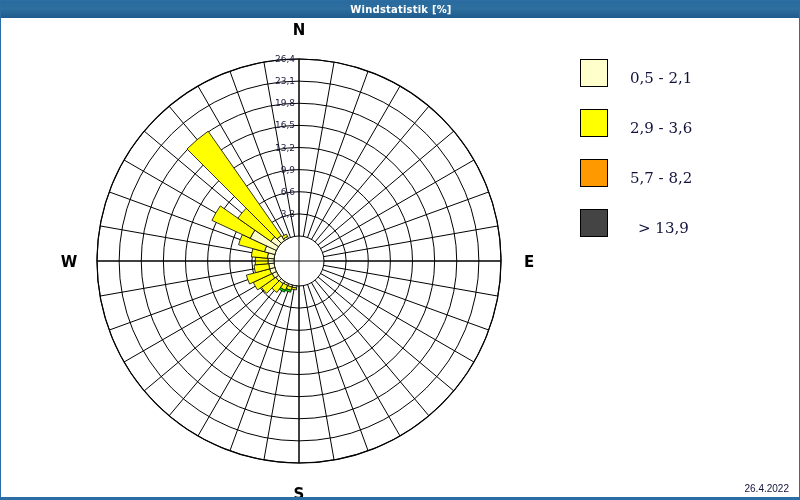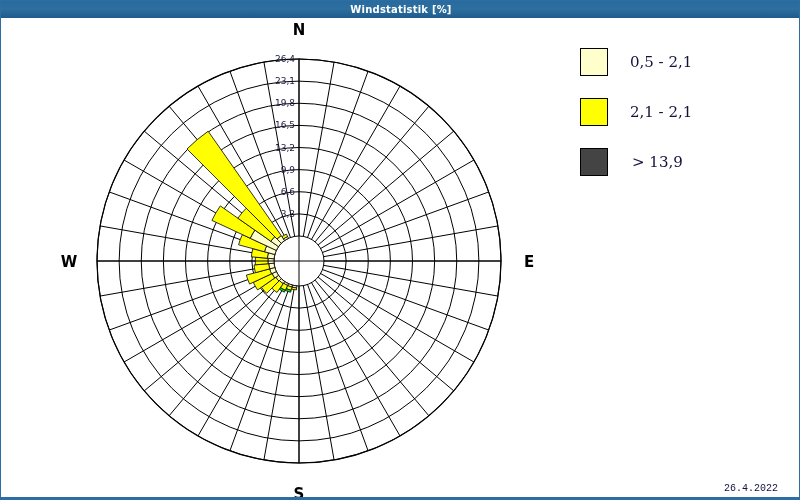--- a/index.html
+++ b/index.html
@@ -71,46 +71,46 @@
   #legend {
     position: absolute;
     left: 578px;
     top: 18px;
     width: 215px;
     display: flex;
     flex-direction: column;
   }
   .legend-row {
     display: flex;
-    align-items: center;
+    align-items: flex-end;
     height: 50px;
   }
   .legend-swatch {
     width: 28px;
     height: 28px;
     border: 1px solid #000000;
     box-sizing: border-box;
     flex: 0 0 auto;
   }
   .legend-text {
     margin-left: 22px;
     font-family: "DejaVu Serif", serif;
     font-size: 15px;
     color: #12123c;
     white-space: nowrap;
   }
   .legend-text.gt {
-    margin-left: 24px;
+    margin-left: 30px;
   }
   
   #datestamp {
     position: absolute;
-    right: 20px;
+    right: 9px;
     bottom: 4px;
-    font-family: Liberation Mono, monospace;
+    font-family: Liberation Sans, sans-serif;
     font-size: 10px;
     color: #12123c;
   }
   
   #bottom-rule {
     position: absolute;
     left: 0;
     bottom: 0;
     width: 800px;
     height: 2px;
@@ -238,21 +238,25 @@
       </svg>
     </div>
 
     <div id="legend">
         <div class="legend-row">
           <div class="legend-swatch" style="background: rgb(255, 255, 204);"></div>
           <div class="legend-text">0,5 - 2,1</div>
         </div>
         <div class="legend-row">
           <div class="legend-swatch" style="background: rgb(255, 255, 0);"></div>
-          <div class="legend-text">2,1 - 2,1</div>
+          <div class="legend-text">2,9 - 3,6</div>
+        </div>
+        <div class="legend-row">
+          <div class="legend-swatch" style="background: rgb(255, 153, 0);"></div>
+          <div class="legend-text">5,7 - 8,2</div>
         </div>
         <div class="legend-row">
           <div class="legend-swatch" style="background: rgb(68, 68, 68);"></div>
           <div class="legend-text gt">&gt; 13,9</div>
         </div>
       </div>
 
     <div id="datestamp">26.4.2022</div>
   </div>
 

